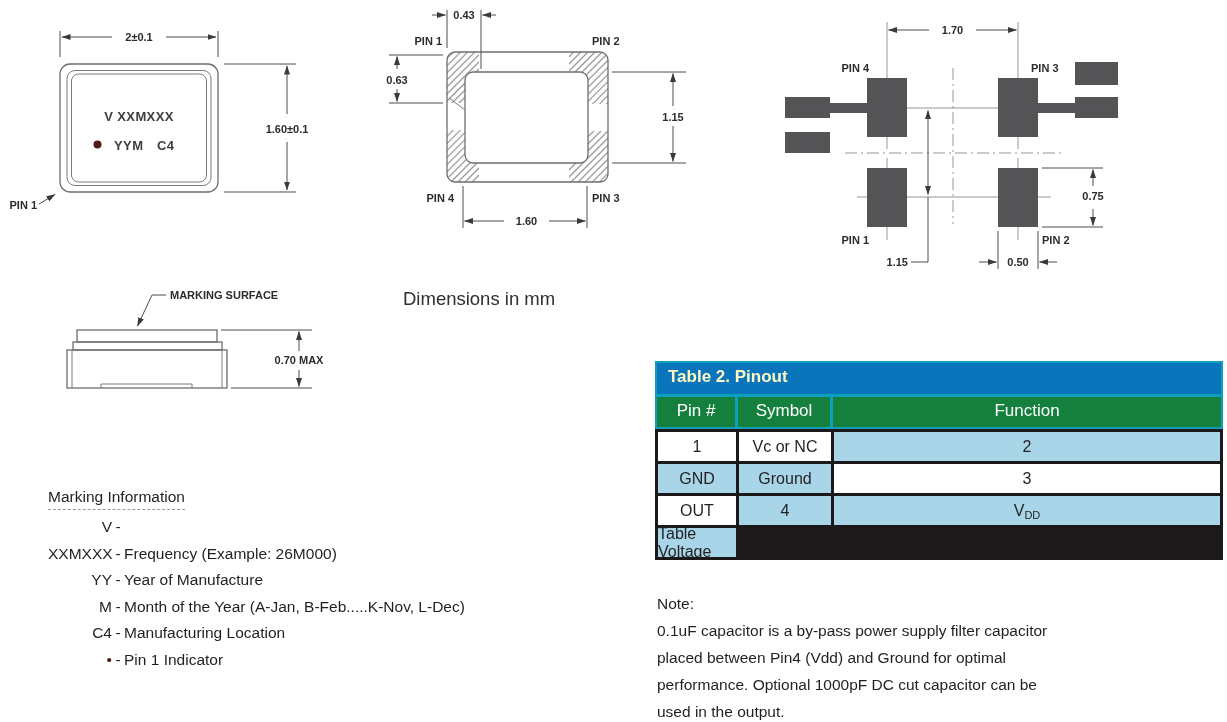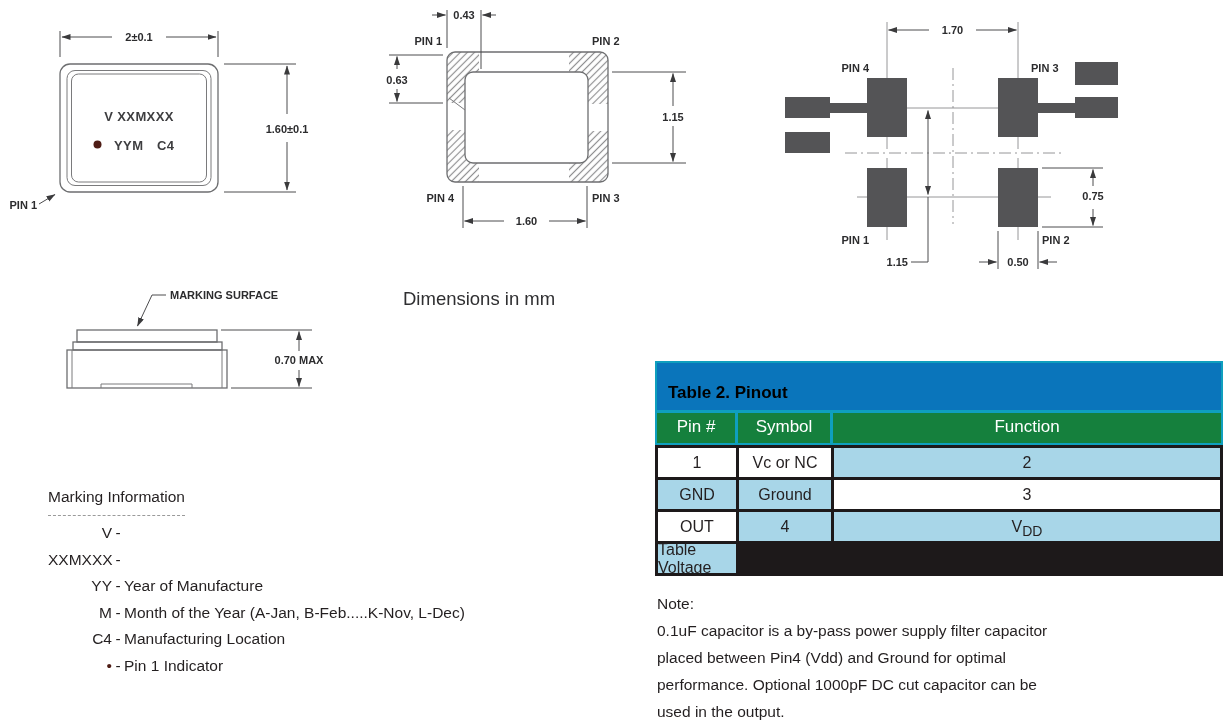--- a/index.html
+++ b/index.html
@@ -19,31 +19,31 @@
   .chiptext { font-family:"Liberation Sans",sans-serif; font-size:13px; font-weight:600; fill:#3e3e40; letter-spacing:0.4px; }
   .pad { fill:#545456; }
 
   
   .dims-note { position:absolute; left:403px; top:288px; font-size:18.5px; color:#2f2f31; }
 
   
   .pinout { position:absolute; left:655px; top:361px; width:568px; box-sizing:border-box; }
   .pinout * { box-sizing:border-box; }
   .tbl-head { background:#0f9fbe; padding:2px; }
-  .tbl-title { background:#0a75bb; color:#000000; font-weight:bold; font-size:17px; padding:20px 11px 7px 11px; }
+  .tbl-title { background:#0a75bb; color:#fef9c3; font-weight:bold; font-size:17px; padding:4px 11px 7px 11px; }
   .tbl-cols { display:grid; grid-template-columns:78px 92px 1fr; gap:3px; margin-top:3px; }
   .th { background:#15803d; color:#ffffff; font-size:17px; text-align:center; padding:4px 0 6px 0; }
   .tbl-body { background:#1d191a; padding:3px; display:grid; grid-template-columns:78px 92px 1fr; gap:3px; }
   .td { background:#ffffff; font-size:16px; display:flex; align-items:center; justify-content:center; height:29px; }
   .td.alt { background:#a8d6e8; }
-  .sub { font-size:14px; position:relative; bottom:-4px; }
+  .sub { font-size:11px; position:relative; bottom:-4px; }
 
   
   .marking { position:absolute; left:48px; top:487px; font-size:15.5px; color:#231f20; }
-  .marking-title { width:fit-content; border-bottom:1px dashed #9a9a9a; padding-bottom:8px; margin-bottom:4px; line-height:20px; }
+  .marking-title { width:fit-content; border-bottom:1px dashed #9a9a9a; padding-bottom:2px; margin-bottom:4px; line-height:20px; }
   .mrow { display:grid; grid-template-columns:64px 12px auto; line-height:26.6px; }
   .mcode { text-align:right; }
   .msep  { text-align:center; }
   .mdot  { color:#4e1c15; }
 
   
   .note { position:absolute; left:657px; top:590px; font-size:15.5px; line-height:27px; color:#231f20; width:575px; }
 </style>
 </head>
 <body>
@@ -233,20 +233,21 @@
 
   <div class="marking">
     <div class="marking-title">Marking Information</div>
     <div class="mrow">
       <span class="mcode">V</span>
       <span class="msep">-</span>
     </div>
     <div class="mrow">
       <span class="mcode">XXMXXX</span>
       <span class="msep">-</span>
+      <span class="mdesc">Frequency (Example: 26M000)</span>
     </div>
     <div class="mrow">
       <span class="mcode">YY</span>
       <span class="msep">-</span>
       <span class="mdesc">Year of Manufacture</span>
     </div>
     <div class="mrow">
       <span class="mcode">M</span>
       <span class="msep">-</span>
       <span class="mdesc">Month of the Year (A-Jan, B-Feb.....K-Nov, L-Dec)</span>

